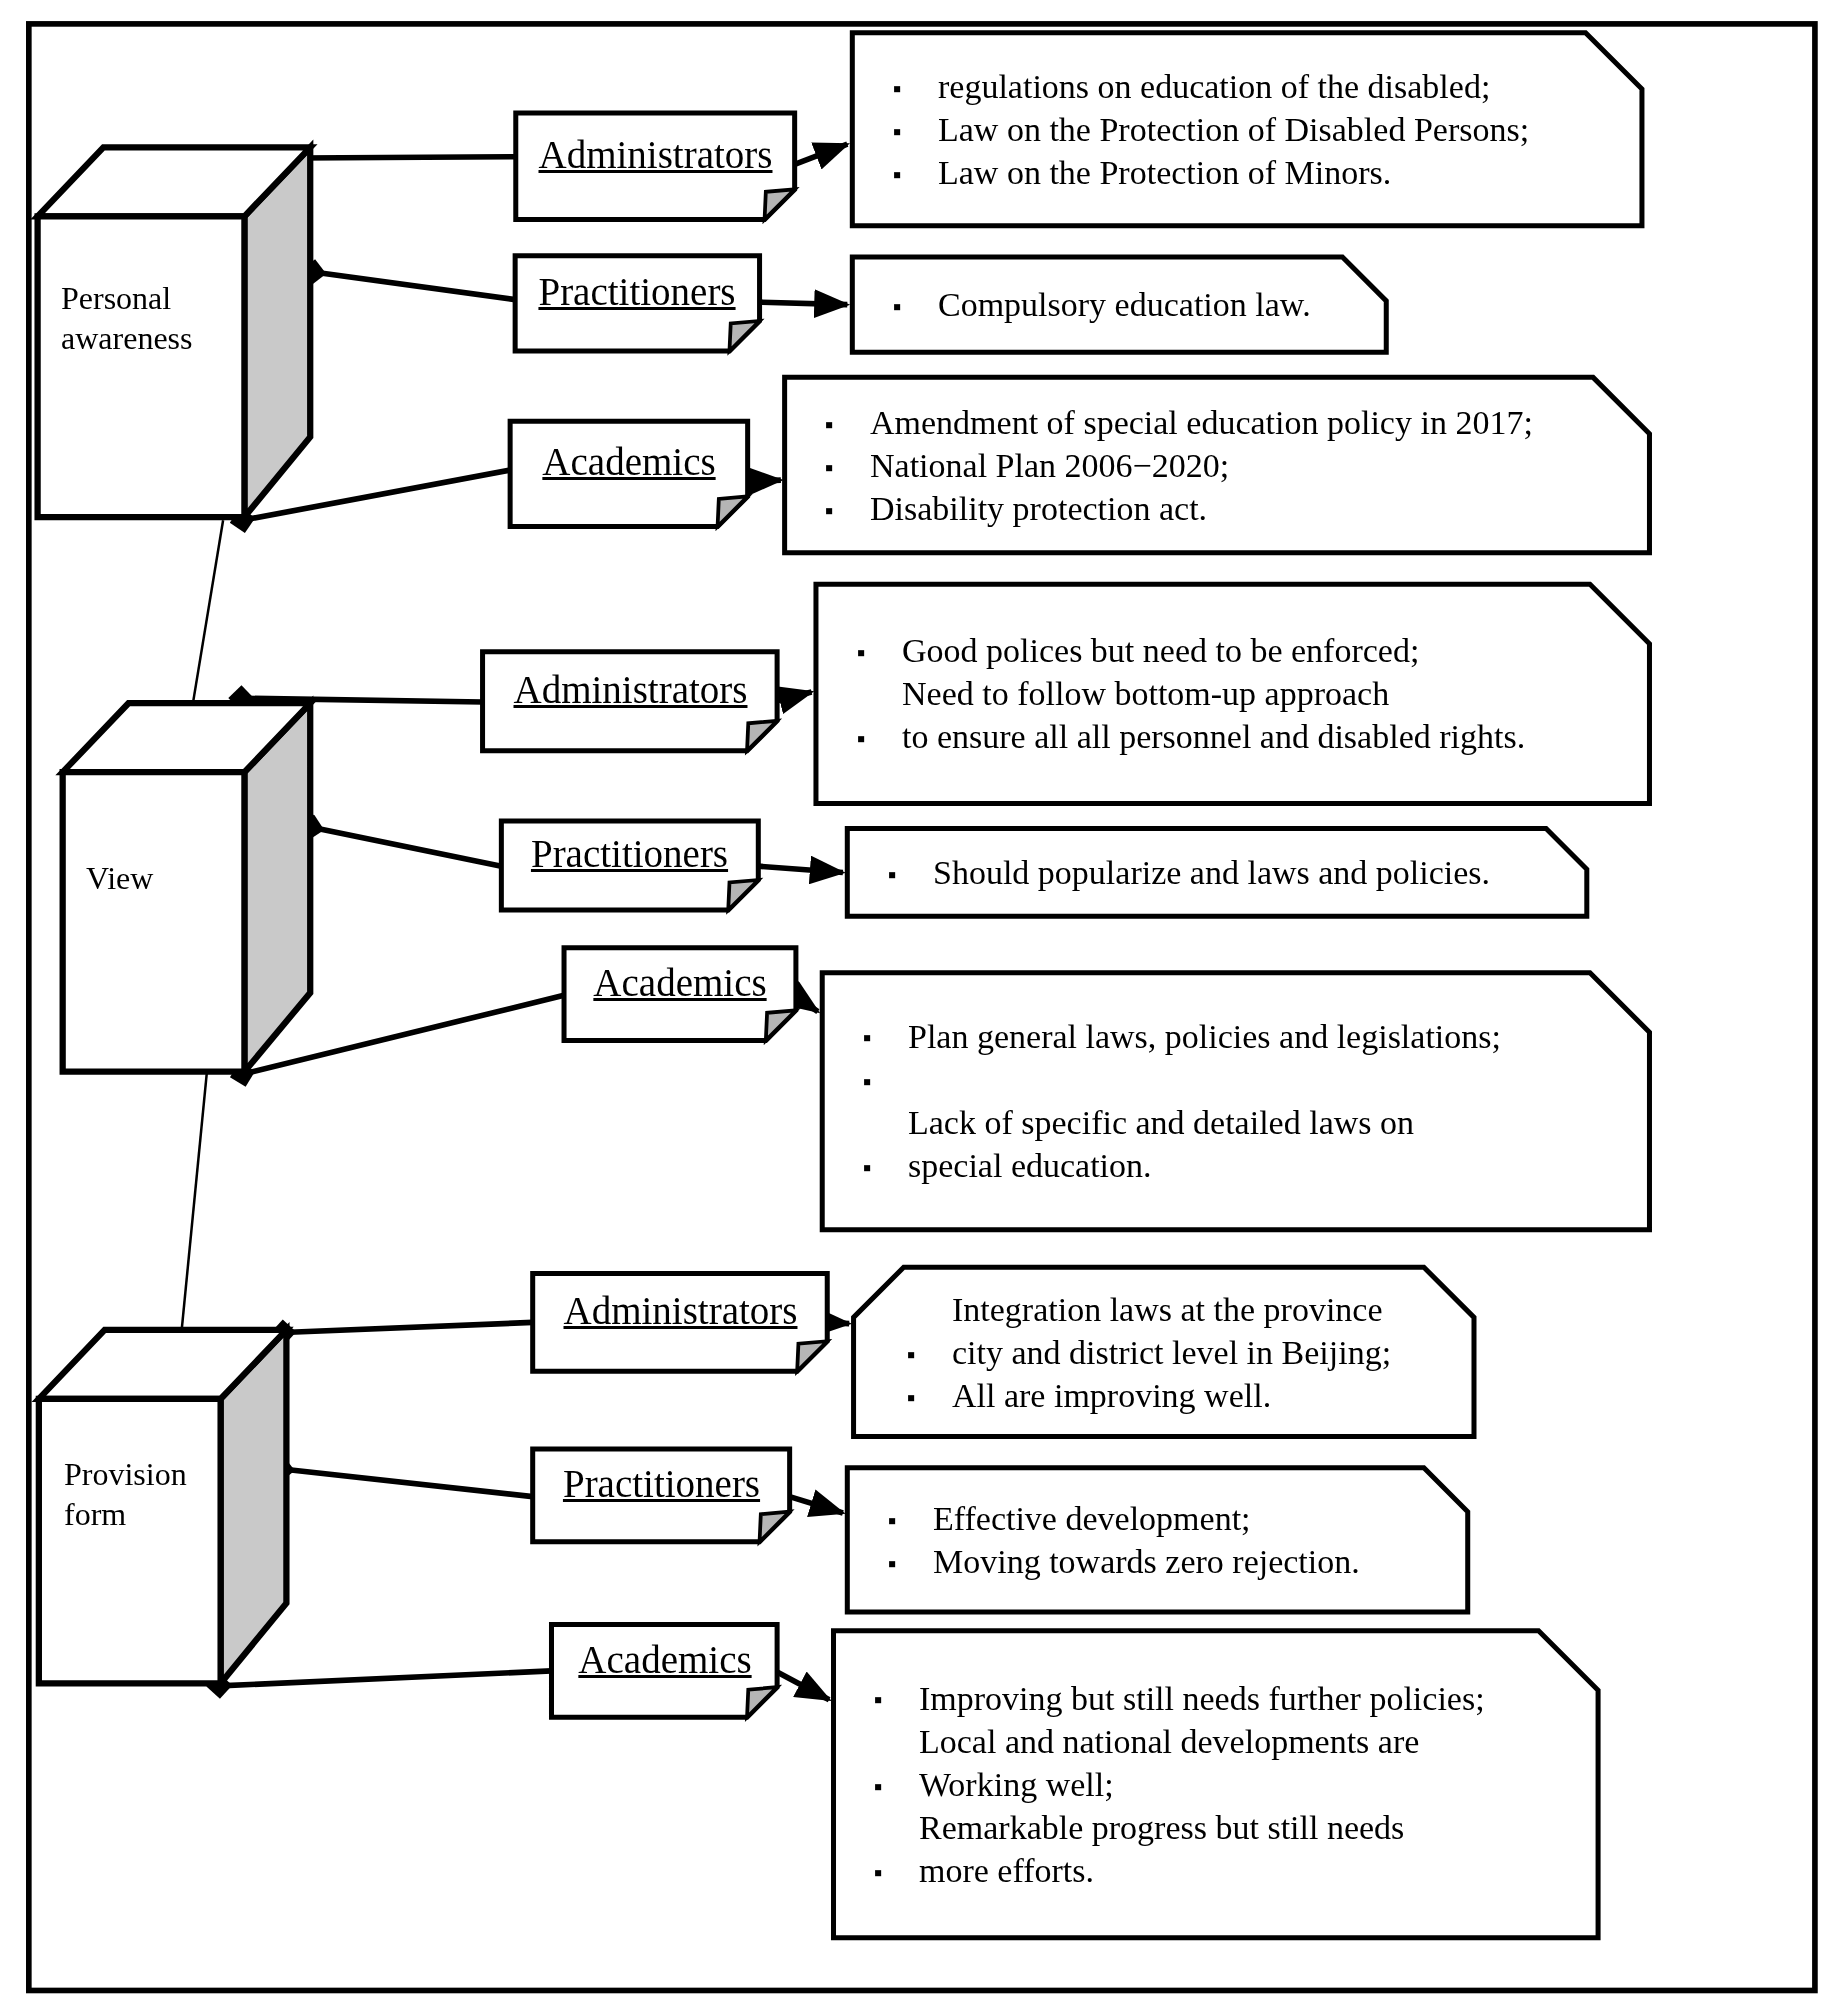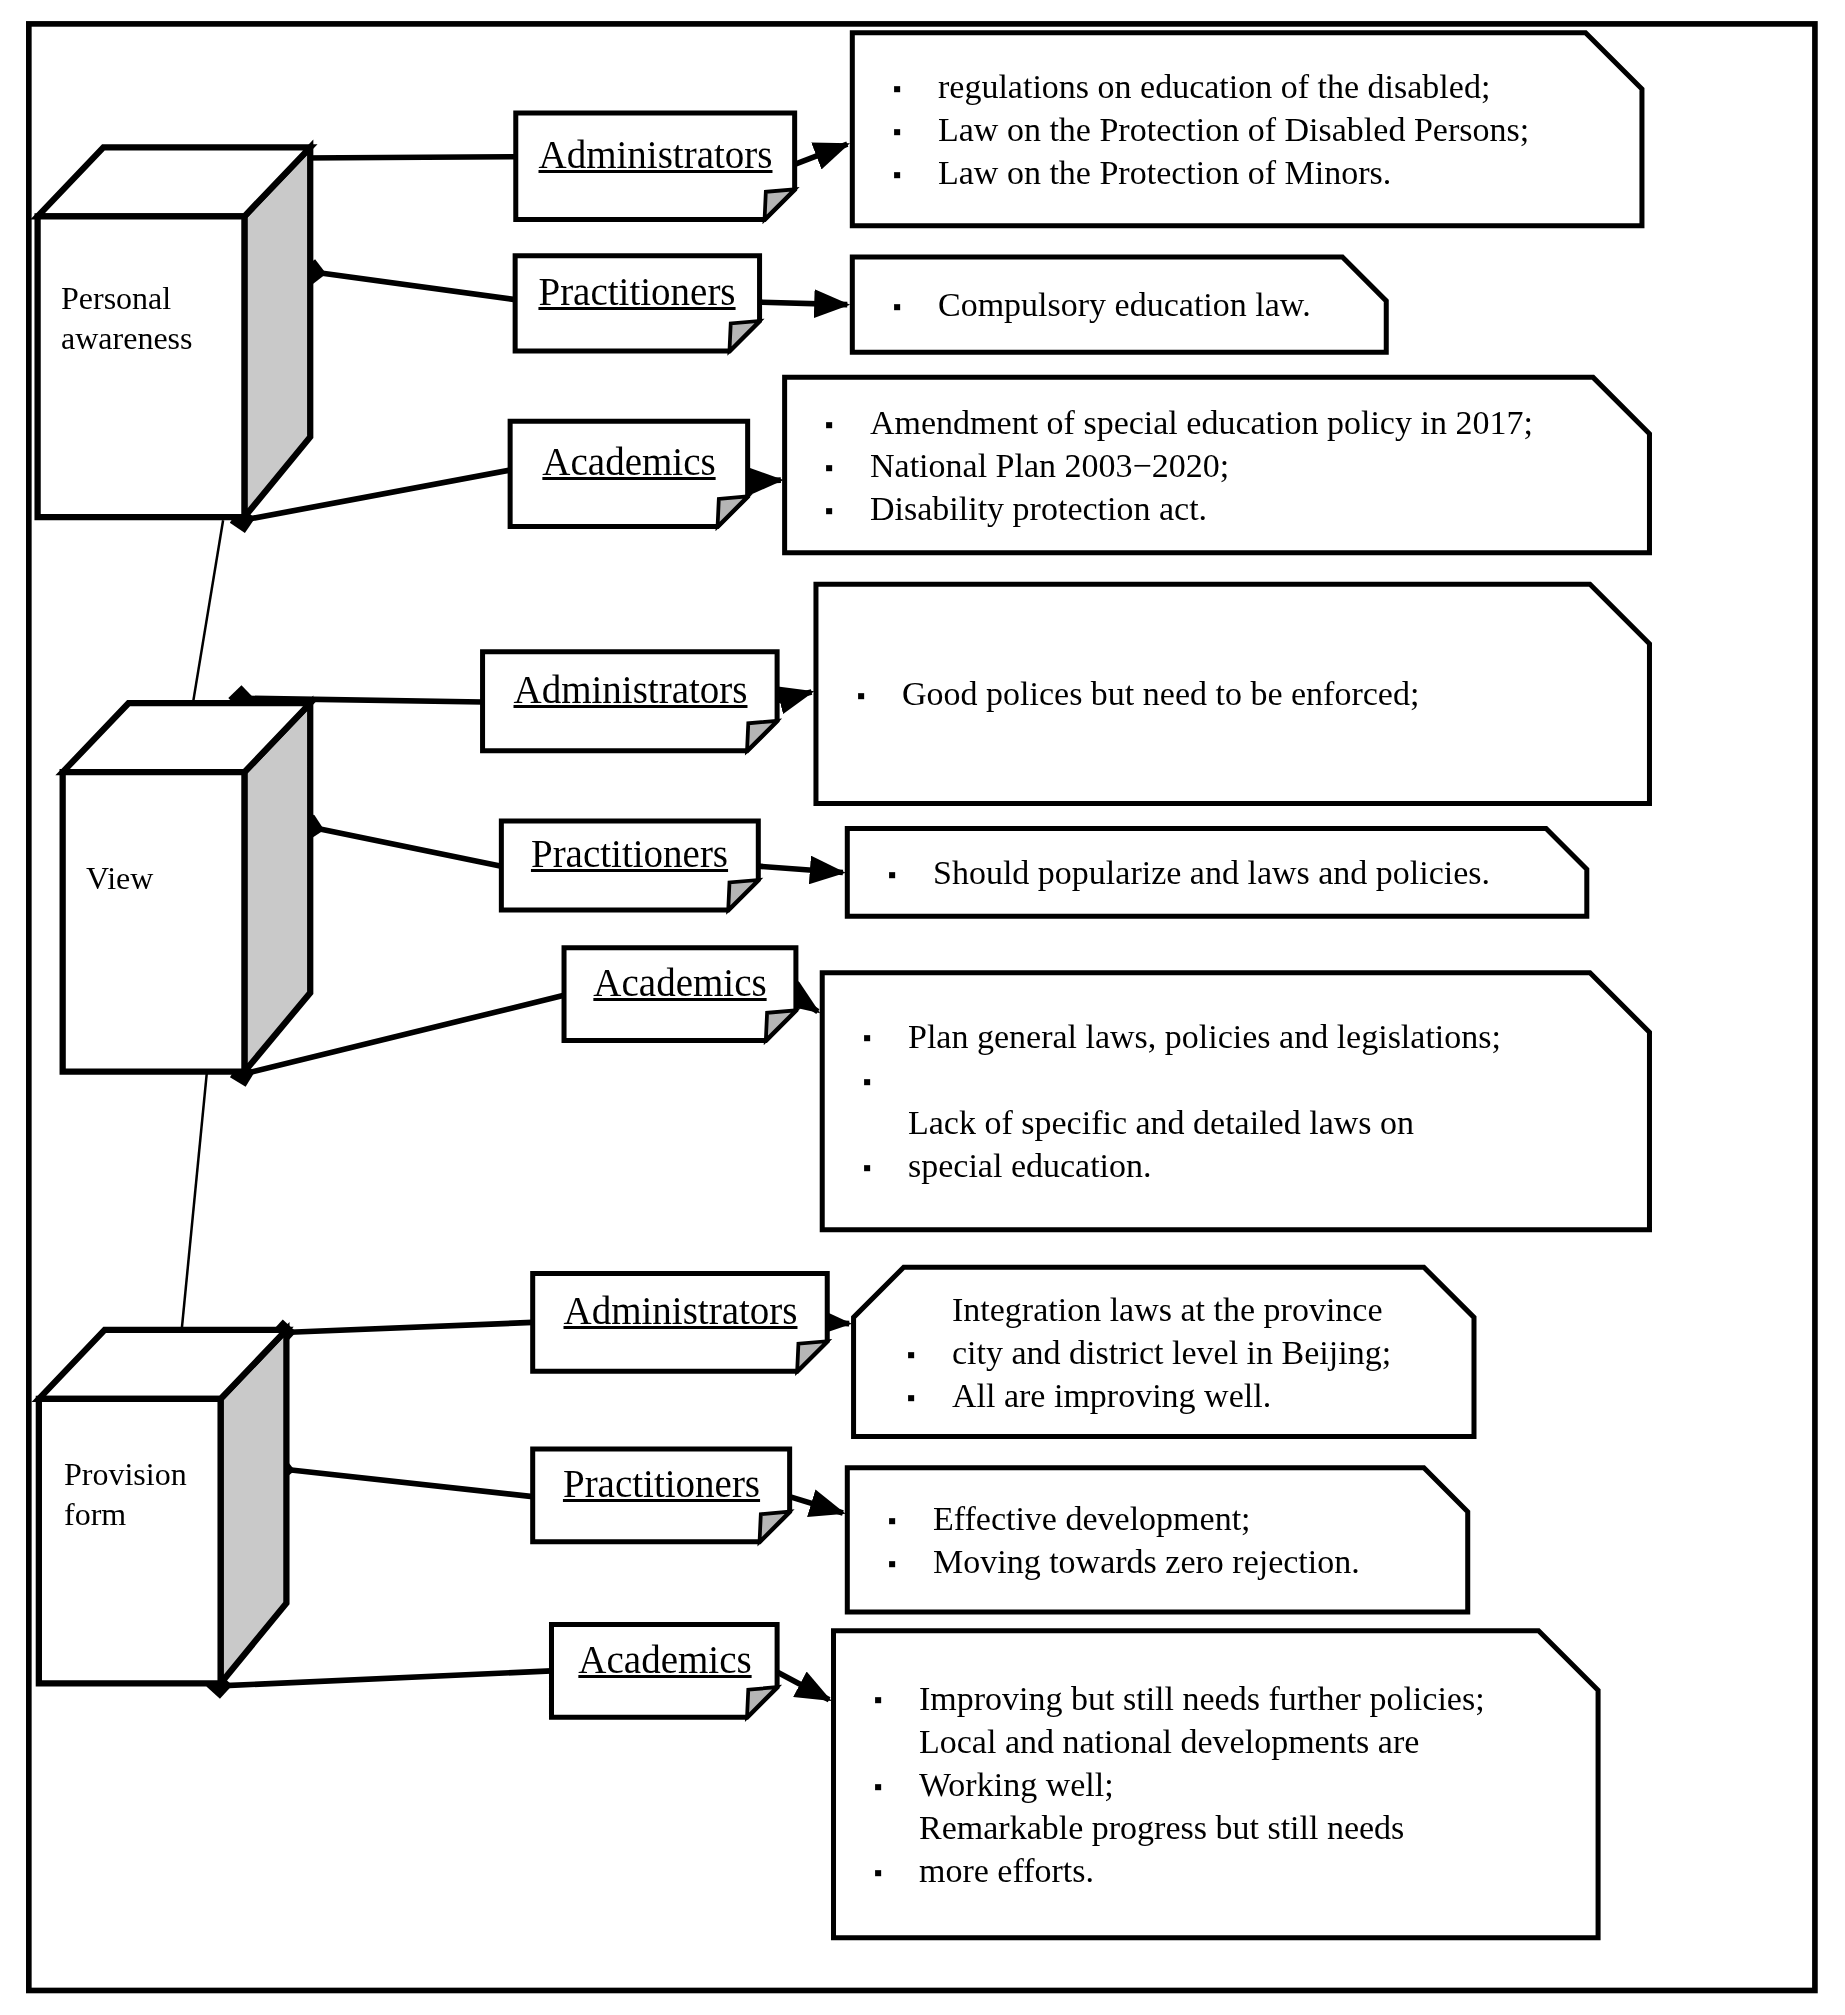--- a/index.html
+++ b/index.html
@@ -183,34 +183,39 @@
   </div>
 
   <div class="overlay note-text" style="left:825px;top:384px;width:790px;height:163px;">
     <ul>
       <li>
           <span class="bm"></span>
           <span class="bt">Amendment of special education policy in 2017;</span>
         </li>
       <li>
           <span class="bm"></span>
-          <span class="bt">National Plan 2003−2020;</span>
+          <span class="bt">National Plan 2006−2020;</span>
         </li>
       <li>
           <span class="bm"></span>
           <span class="bt">Disability protection act.</span>
         </li>
     </ul>
   </div>
 
   <div class="overlay note-text" style="left:857px;top:590px;width:790px;height:207px;">
     <ul>
       <li>
           <span class="bm"></span>
           <span class="bt">Good polices but need to be enforced;</span>
+        </li>
+      <li>
+          <span class="bm"></span>
+          <span class="bt">Need to follow bottom-up approach
+to ensure all all personnel and disabled rights.</span>
         </li>
     </ul>
   </div>
 
   <div class="overlay note-text" style="left:888px;top:835px;width:683px;height:75px;">
     <ul>
       <li>
           <span class="bm"></span>
           <span class="bt">Should popularize and laws and policies.</span>
         </li>

